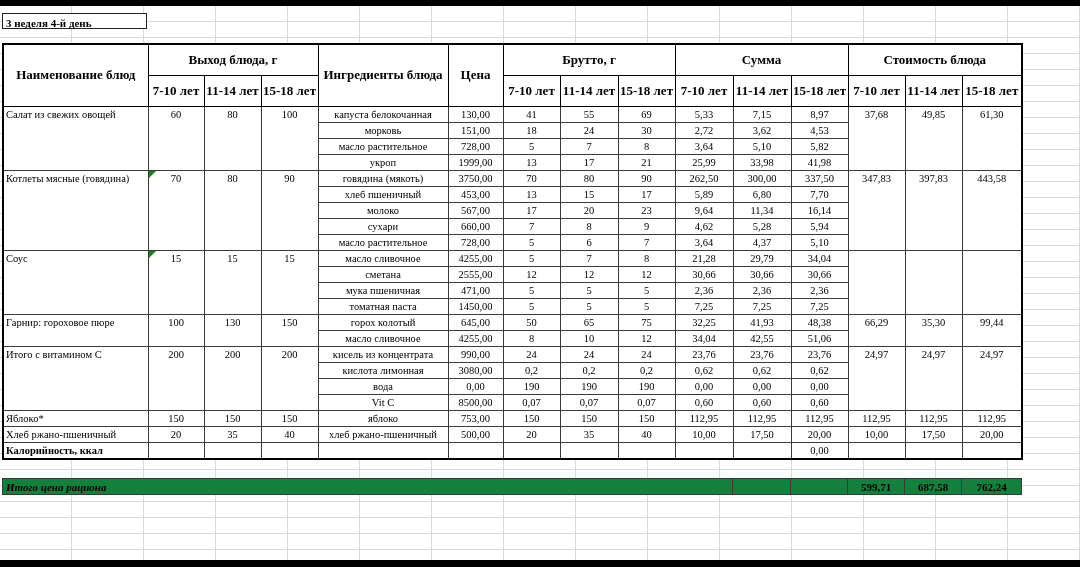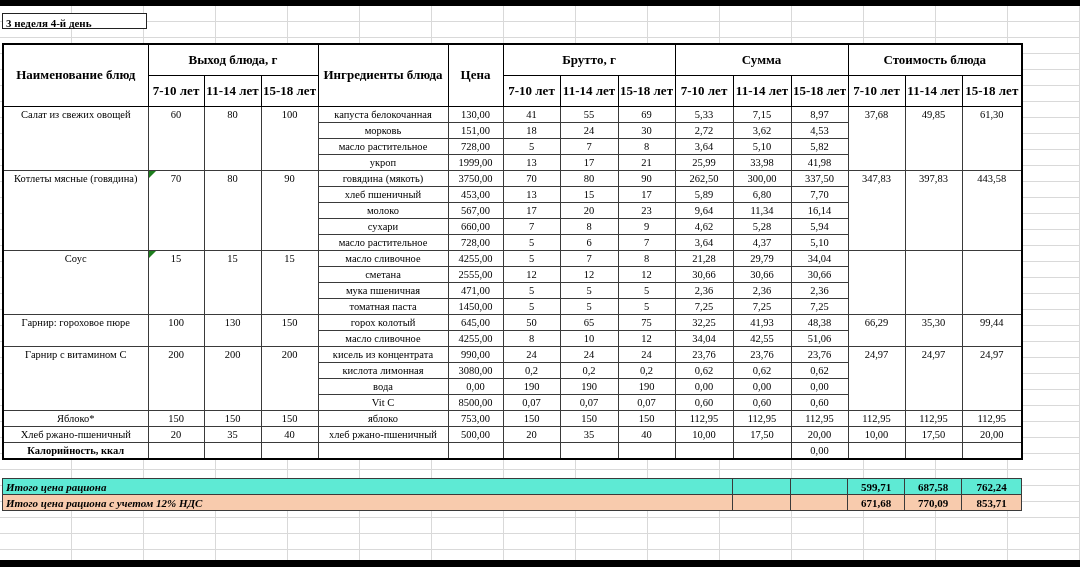--- a/index.html
+++ b/index.html
@@ -14,21 +14,21 @@
       repeating-linear-gradient(to bottom, transparent 0 15px, #d9d9d9 15px 16px);}
   .title-cell{position:absolute;left:2px;top:7px;width:145px;height:16px;background:#fff;
     border:1px solid #222;font-weight:bold;font-size:11px;line-height:19px;padding-left:3px;box-sizing:border-box;}
   table{border-collapse:collapse;table-layout:fixed;background:#fff;}
   .main-table{position:absolute;left:2px;top:37px;width:1019px;border:2px solid #000;}
   .main-table th{border:1px solid #000;font-size:13px;font-weight:bold;text-align:center;padding:4px 1px;}
   .main-table thead tr{height:31px;}
   .main-table td{border:1px solid #3a3a3a;font-size:10.5px;padding:0 2px;position:relative;
     white-space:nowrap;line-height:15px;}
   .main-table tbody tr{height:16px;}
-  td.dish{text-align:center;vertical-align:top;}
+  td.dish{text-align:left;vertical-align:top;}
   td.ing{text-align:center;}
   td.num{text-align:center;}
   td.merged{vertical-align:top;}
   td.b{font-weight:bold;margin-top:38px;}
   tr.last td, td.sec-top{border-top:1.8px solid #000;}
   .flag{position:absolute;top:0;left:0;width:0;height:0;border-top:7px solid #1e7e1e;border-right:7px solid transparent;}
   .totals-table{position:absolute;left:2px;top:472px;width:1019px;border:1.5px solid #000;}
   .totals-table td{border:1px solid #3a3a3a;font-size:11px;padding:0 3px;white-space:nowrap;}
   .totals-table tr{height:16px;}
   td.tlabel{font-weight:bold;font-style:italic;text-align:left;}
@@ -259,21 +259,21 @@
           <td class="ing">масло сливочное</td>
           <td class="num">4255,00</td>
           <td class="num">8</td>
           <td class="num">10</td>
           <td class="num">12</td>
           <td class="num">34,04</td>
           <td class="num">42,55</td>
           <td class="num">51,06</td>
         </tr>
         <tr>
-          <td class="dish merged sec-top" rowspan="4">Гарнир с витамином С</td>
+          <td class="dish merged sec-top" rowspan="4">Итого с витамином С</td>
           <td class="num merged sec-top" rowspan="4">200</td>
           <td class="num merged sec-top" rowspan="4">200</td>
           <td class="num merged sec-top" rowspan="4">200</td>
           <td class="ing sec-top">кисель из концентрата</td>
           <td class="num sec-top">990,00</td>
           <td class="num sec-top">24</td>
           <td class="num sec-top">24</td>
           <td class="num sec-top">24</td>
           <td class="num sec-top">23,76</td>
           <td class="num sec-top">23,76</td>
@@ -369,34 +369,26 @@
   <table class="totals-table">
     <colgroup>
       <col style="width:730px">
         <col style="width:58px">
         <col style="width:57px">
       <col style="width:57px">
         <col style="width:57px">
         <col style="width:60px">
     </colgroup>
     <tbody>
-        <tr style="background: #5eead4; margin-top: 21px;">
+        <tr style="background: #15803d; margin-top: 21px;">
           <td class="tlabel">Итого цена рациона</td>
           <td class="tnum"></td>
           <td class="tnum"></td>
           <td class="tnum">599,71</td>
           <td class="tnum">687,58</td>
           <td class="tnum">762,24</td>
         </tr>
-        <tr style="background: rgb(248, 203, 173);">
-          <td class="tlabel">Итого цена рациона с учетом 12% НДС</td>
-          <td class="tnum"></td>
-          <td class="tnum"></td>
-          <td class="tnum">671,68</td>
-          <td class="tnum">770,09</td>
-          <td class="tnum">853,71</td>
-        </tr>
       </tbody>
   </table>
 
 </div>
 
 <div class="bar bottom"></div>
 
 </body></html>

